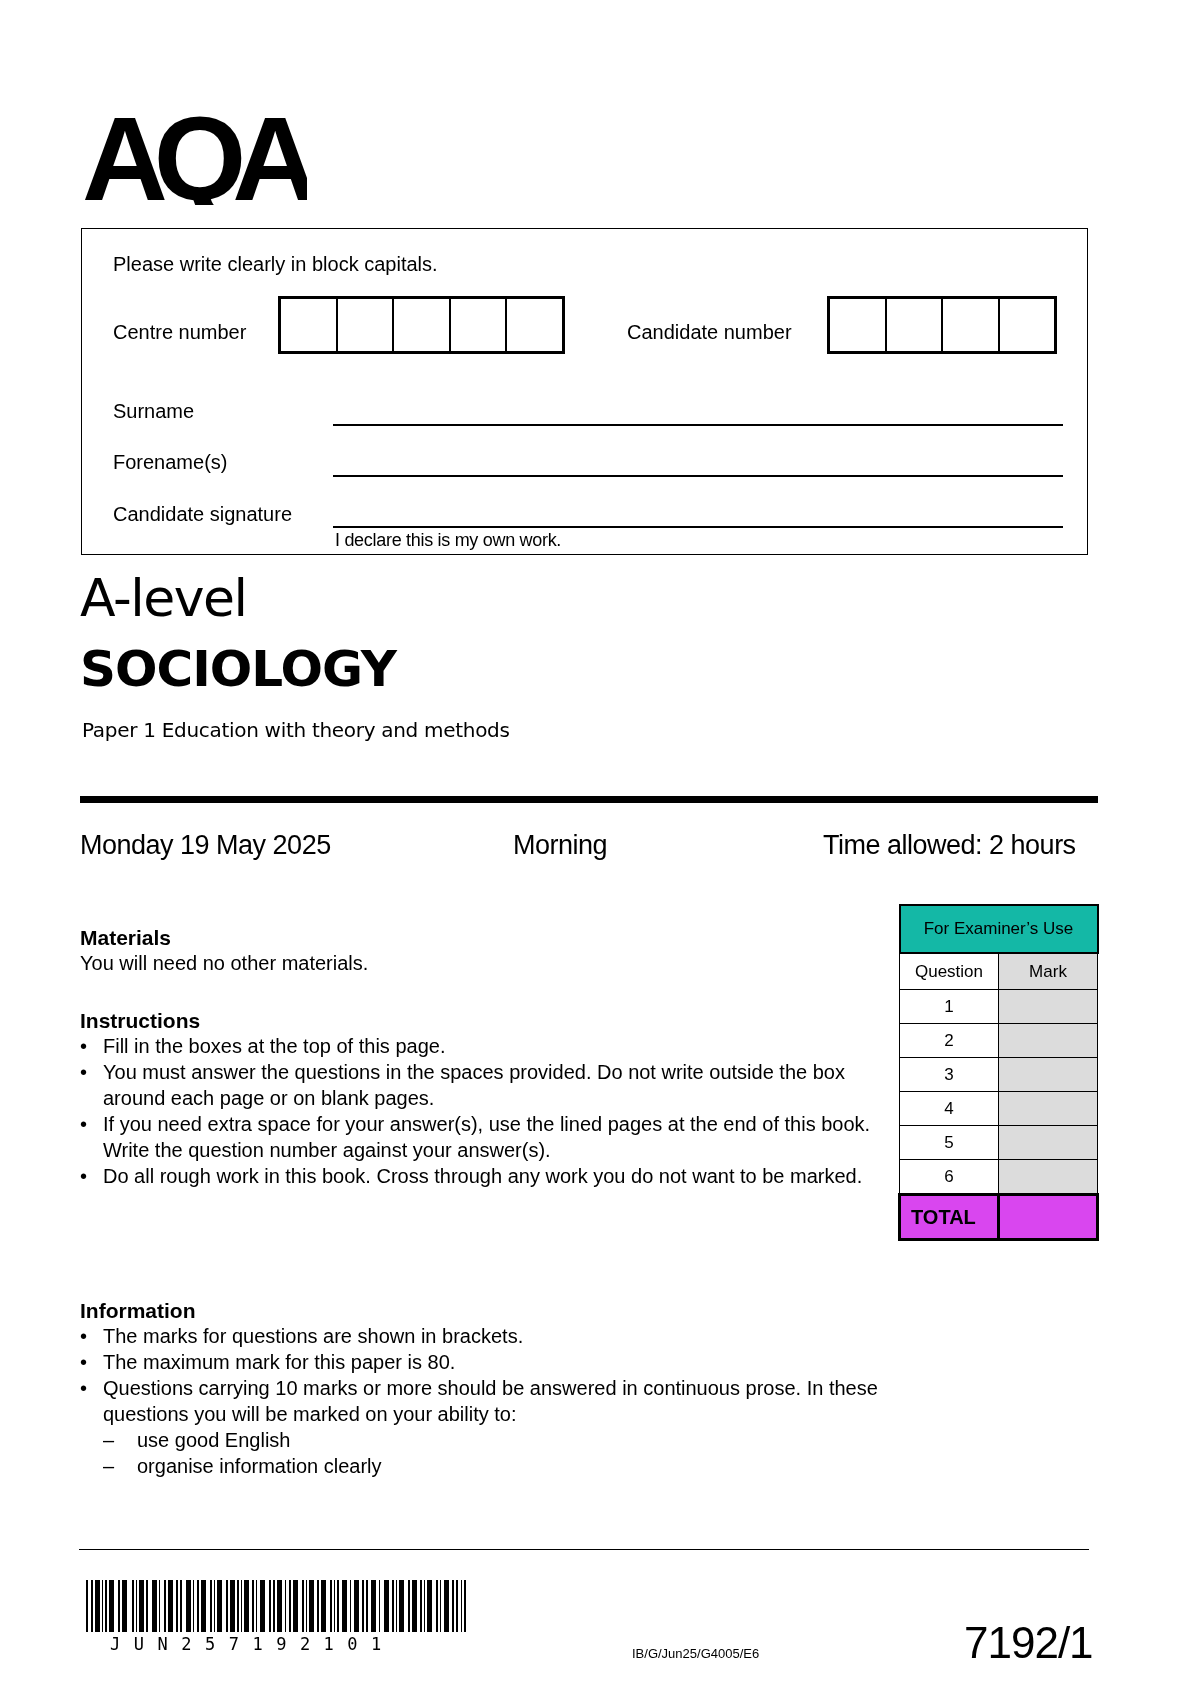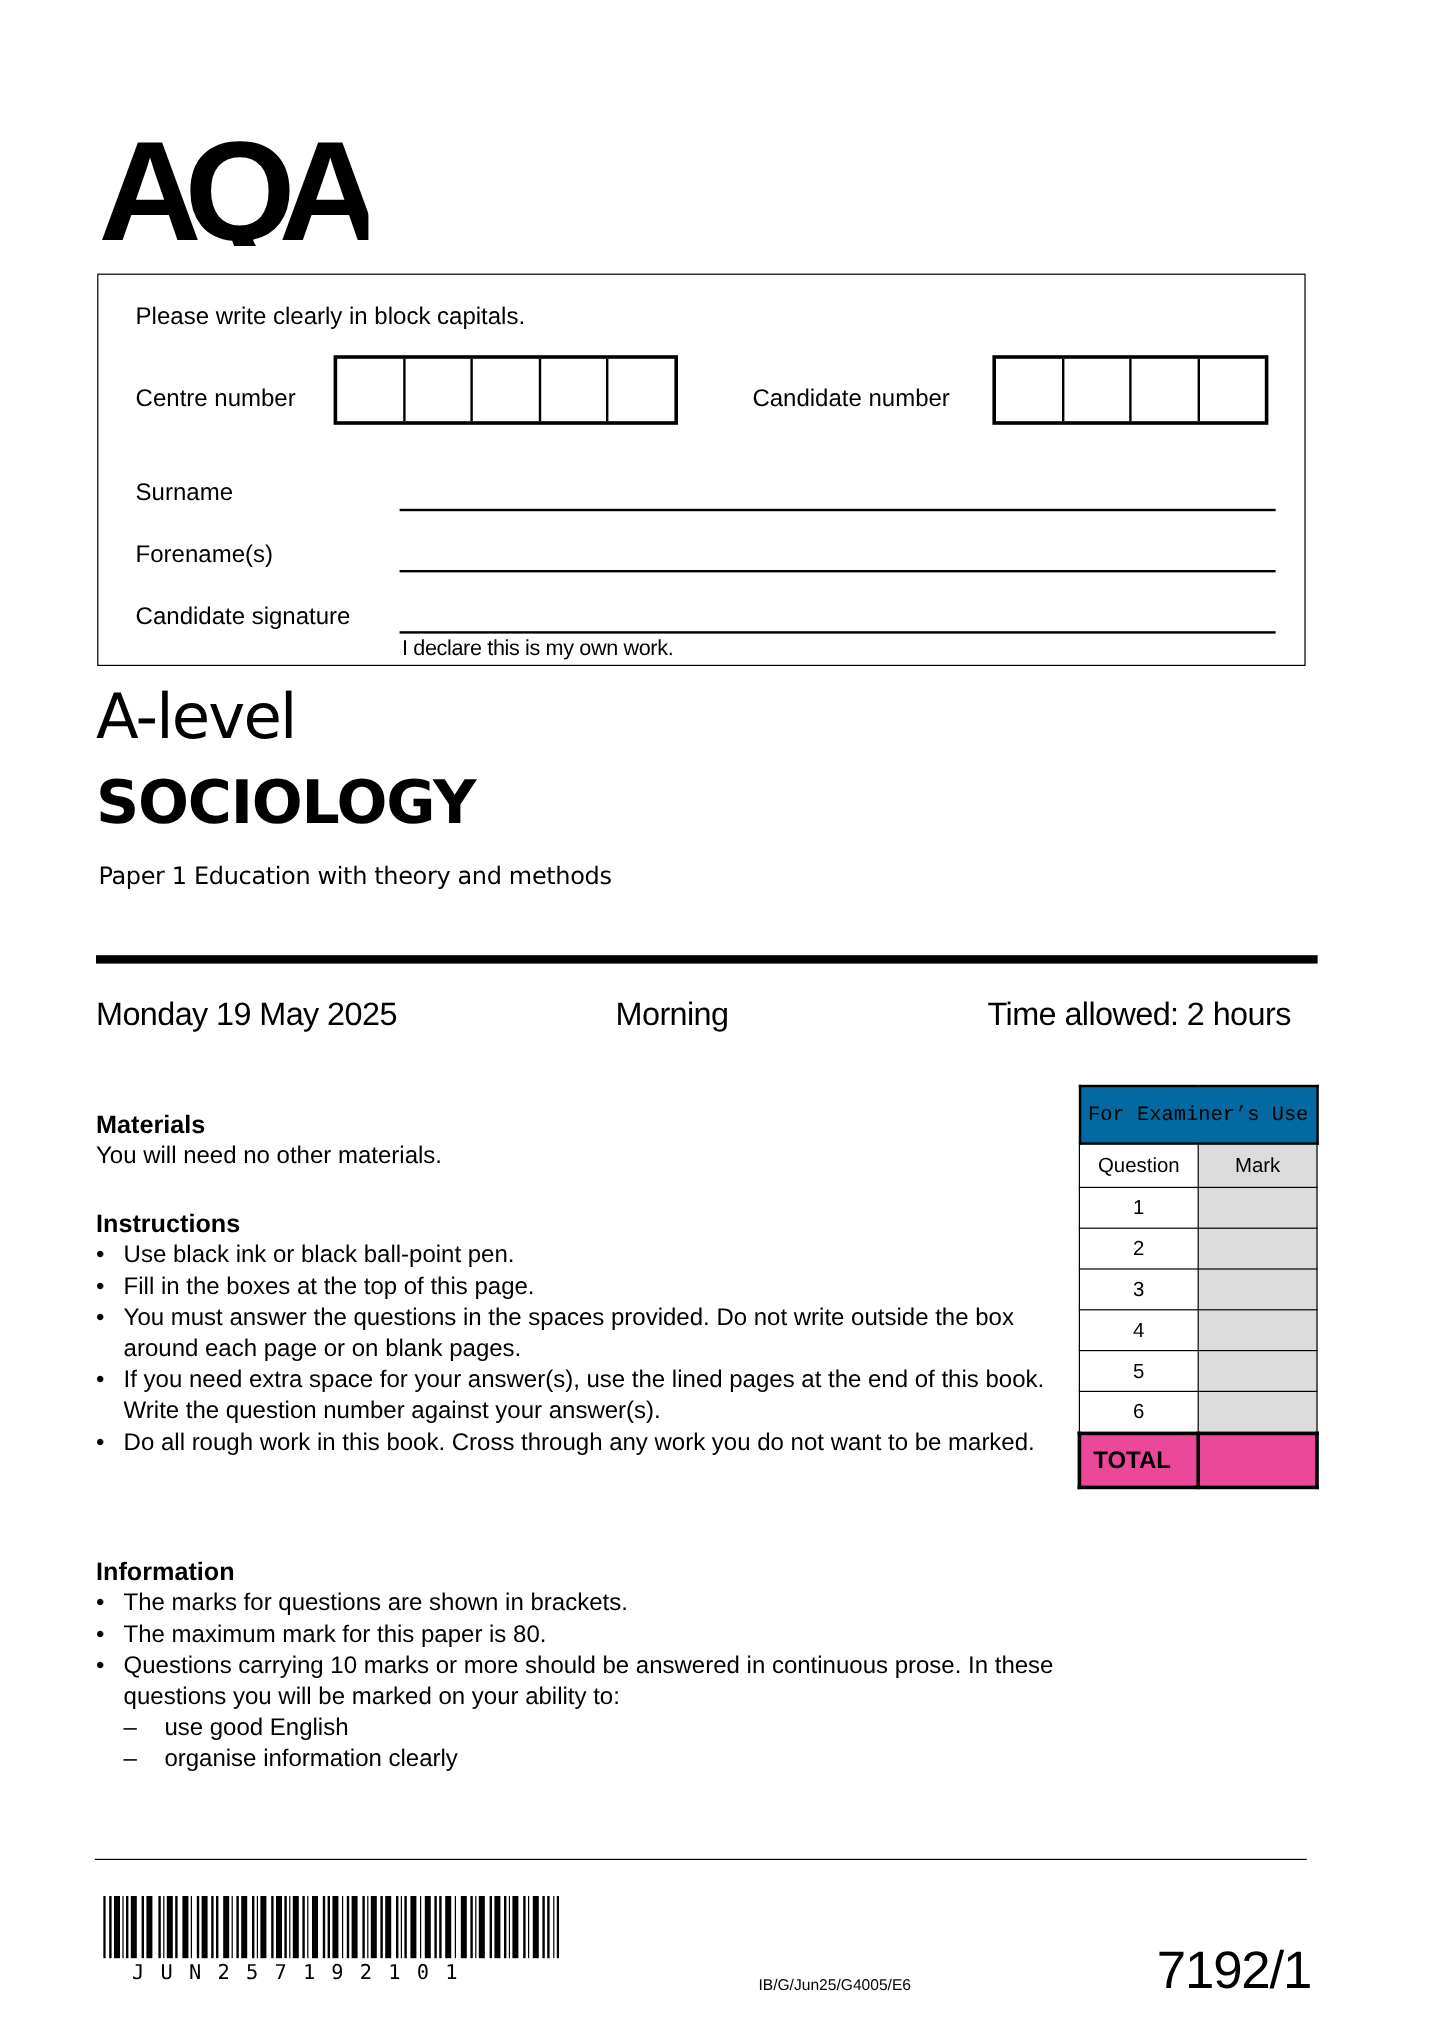--- a/index.html
+++ b/index.html
@@ -20,26 +20,26 @@
   .sec-h { font-size: 21px; font-weight: bold; margin-top: 32px; }
   .txt { font-size: 20px; line-height: 26px; }
   .bullets { list-style: none; margin: 0; padding: 0; }
   .bullets li { position: relative; padding-left: 23px; font-size: 20px; line-height: 26px; }
   .bullets li::before { content: "\2022"; position: absolute; left: 0; top: 0; }
   .dashes { list-style: none; margin: 0; padding: 0 0 0 23px; }
   .dashes li { position: relative; padding-left: 34px; font-size: 20px; line-height: 26px; }
   .dashes li::before { content: "\2013"; position: absolute; left: 0; top: 0; }
   table.exam { position: absolute; left: 898px; top: 904px; border-collapse: collapse; font-size: 17px; }
   table.exam td { border: 1.5px solid #000; text-align: center; padding: 0; }
-  table.exam .hdr { background: #0369a1; height: 46px; border-width: 2px; font-family: Liberation Mono, monospace; }
+  table.exam .hdr { background: #14b8a6; height: 46px; border-width: 2px; }
   table.exam .colh { height: 35px; background: #fff; }
   table.exam .colh.mark { background: #dcdcdc; }
   table.exam .q { width: 98px; height: 33px; background: #fff; }
   table.exam .m { width: 98px; background: #dcdcdc; }
-  table.exam tr.total td { background: #ec4899; height: 42px; border: 3px solid #000; font-weight: bold; font-size: 20px; text-align: left; padding-left: 10px; }
+  table.exam tr.total td { background: #d946ef; height: 42px; border: 3px solid #000; font-weight: bold; font-size: 20px; text-align: left; padding-left: 10px; }
   .footer-rule { left: 79px; top: 1549px; width: 1010px; height: 0; border-top: 1.5px solid #000; }
   .barcode { left: 86px; top: 1580px; width: 380px; height: 52px; }
   .bc-digits { left: 110px; top: 1634px; font-family: "DejaVu Sans Mono", monospace; font-size: 17px; letter-spacing: 13.5px; }
   .ib { left: 632px; top: 1646px; font-size: 13px; }
   .more { left: 857px; top: 1698px; font-size: 15px; color: #222; }
   .code { left: 964px; top: 1618px; font-size: 44px; letter-spacing: -1px; }
 </style>
 </head>
 <body>
 
@@ -88,21 +88,20 @@
 <div class="abs meta" style="left:823px;">Time allowed: 2 hours</div>
 
 <div class="abs" style="left:80px; top:894px; width:800px;">
   <div class="sec-h">Materials</div>
   <div class="txt">You will need no other materials.</div>
 </div>
 
 <div class="abs" style="left:80px; top:977px; width:800px;">
   <div class="sec-h">Instructions</div>
   <ul class="bullets">
-    <li><span>Use black ink or black ball-point pen.</span></li>
     <li><span>Fill in the boxes at the top of this page.</span></li>
     <li style="width:770px;"><span>You must answer the questions in the spaces provided.  Do not write outside the box around each page or on blank pages.</span></li>
     <li style="width:770px;"><span>If you need extra space for your answer(s), use the lined pages at the end of this book.  Write the question number against your answer(s).</span></li>
     <li style="width:790px;"><span>Do all rough work in this book.  Cross through any work you do not want to be marked.</span></li>
   </ul>
 </div>
 
 <div class="abs" style="left:80px; top:1267px; width:860px;">
   <div class="sec-h">Information</div>
   <ul class="bullets">

